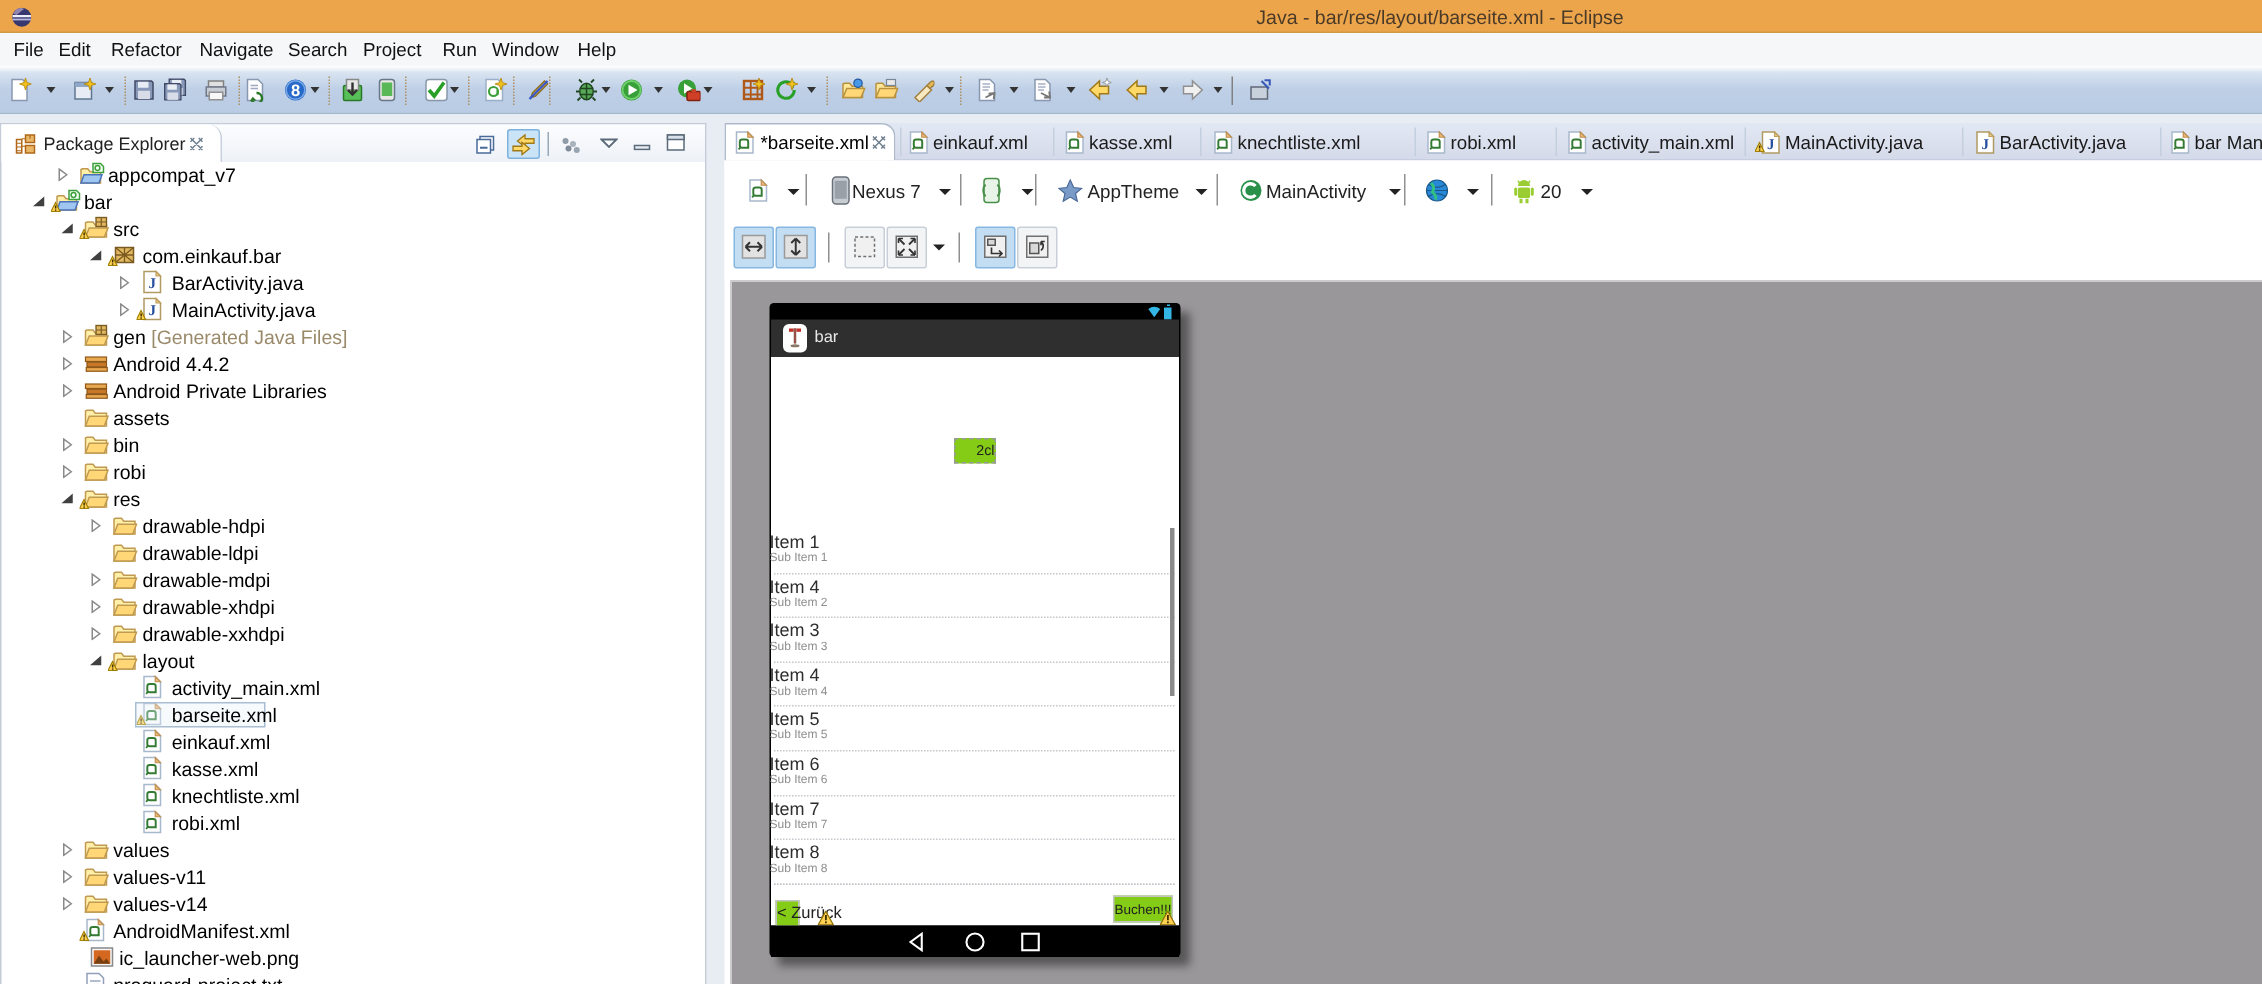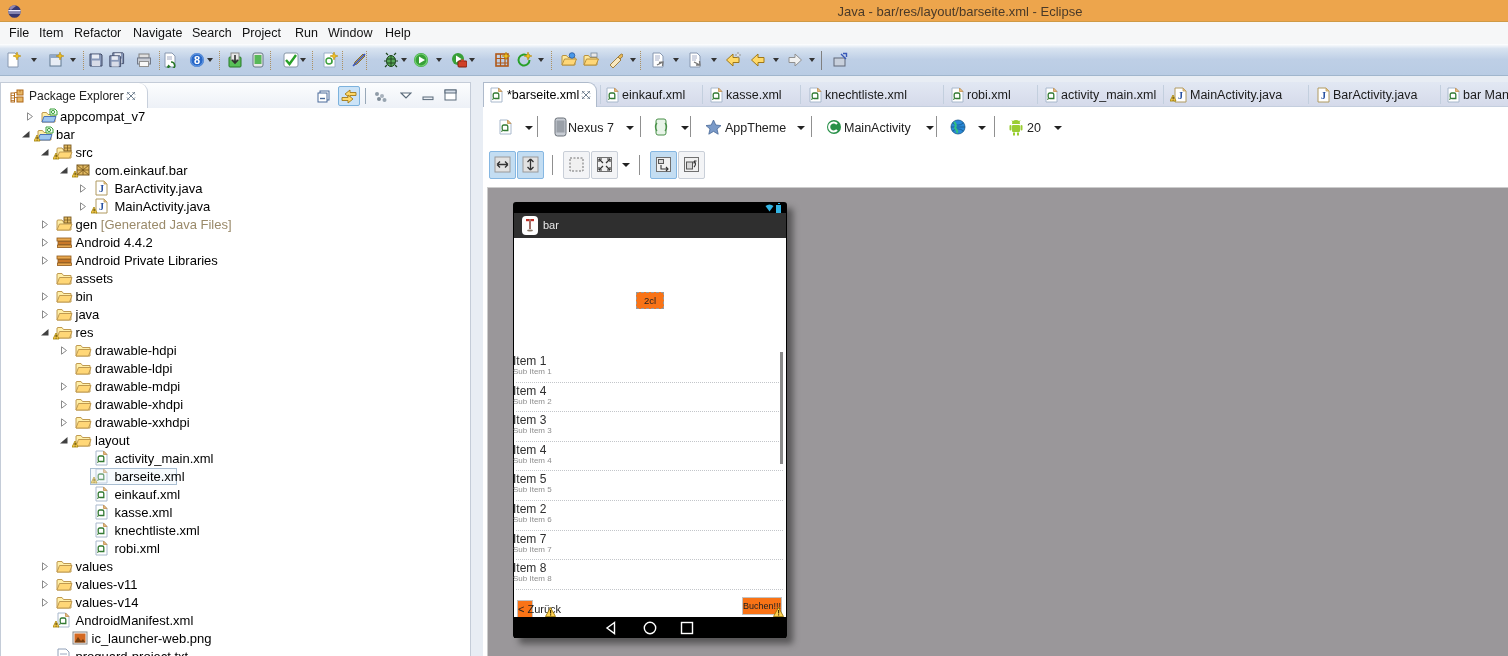--- a/index.html
+++ b/index.html
@@ -27,21 +27,21 @@
 .tbtn.sel{background:#c3ddf2;border-color:#86b7e2}
 .tbsep{position:absolute;top:8px;width:1px;height:20px;background:#8f8f8f}
 #canvas{left:4px;top:105px;width:1021px;height:469px;background:#9a979a;border-top:1px solid #cccccc;border-left:1px solid #cccccc}
 #device{position:absolute;left:25px;top:14px;width:274px;height:436px;background:#000;border-radius:3px;box-shadow:6px 6px 6px rgba(45,45,45,.6)}
 #actionbar{position:absolute;left:1px;top:11px;width:272px;height:25px;background:#2f2f2f}
 #dcontent{position:absolute;left:1px;top:36px;width:272px;height:379px;background:#fff}
 #navbar{position:absolute;left:1px;top:415px;width:272px;height:21px;background:#000}
 .item-t{position:absolute;left:-1px;font-size:12px;color:#2e2e2e}
 .item-s{position:absolute;left:-1px;font-size:8px;color:#8e8e8e}
 .idiv{position:absolute;left:2px;width:267px;border-top:1px dotted #c3c6ca}
-.dbtn{position:absolute;background:#f97316;border:1px solid #c3c3c3;font-size:9.5px;color:#222;text-align:center;line-height:16px}
+.dbtn{position:absolute;background:#84cc16;border:1px solid #c3c3c3;font-size:9.5px;color:#222;text-align:right;line-height:16px}
 </style></head><body>
 <svg width="0" height="0" style="position:absolute">
 <defs>
 <g id="folder">
         <path d="M1 4 L1 14 L15 14 L15 5.5 L7.5 5.5 L6 3.5 L2 3.5 Z" fill="#ffefa8" stroke="#c09a50" stroke-width="1"></path>
         <path d="M1 14 L3.5 7.5 L16 7.5 L13.5 14 Z" fill="#ffd777" stroke="#c09a50" stroke-width="1"></path>
       </g>
 <g id="warnov">
         <path d="M0 8 L3 2 L6 8 Z" fill="#ffd152" stroke="#a08000" stroke-width="0.8"></path>
         <rect x="2.6" y="4" width="1" height="2" fill="#403000"></rect>
@@ -94,21 +94,21 @@
 <svg class="abs" style="left:8px;top:5px" width="13" height="13" viewBox="0 0 13 13">
       <circle cx="6.5" cy="6.5" r="6.3" fill="#383870"></circle>
       <path d="M1 4 A6.3 6.3 0 0 1 6.5 0.2 L8 1 L3 5 Z" fill="#a89ac0" opacity="0.8"></path>
       <rect x="0.4" y="5" width="12.2" height="1.5" fill="#eeeeff"></rect>
       <rect x="0.4" y="7.4" width="12.2" height="1.2" fill="#b8b8dd"></rect>
     </svg>
 <div class="abs" id="titletext">Java - bar/res/layout/barseite.xml - Eclipse</div>
 </div>
 <div class="abs" id="menubar">
 <span style="left:9px">File</span>
-<span style="left:39px">Item</span>
+<span style="left:39px">Edit</span>
 <span style="left:74px">Refactor</span>
 <span style="left:133px">Navigate</span>
 <span style="left:192px">Search</span>
 <span style="left:242px">Project</span>
 <span style="left:295px">Run</span>
 <span style="left:328px">Window</span>
 <span style="left:385px">Help</span>
 </div>
 <div class="abs" id="toolbar">
 <svg class="abs" style="left:5px;top:8px" width="16" height="16" viewBox="0 0 16 16">
@@ -300,21 +300,21 @@
       </svg>
 <svg class="abs" style="left:421px;top:8px" width="13" height="10" viewBox="0 0 13 10">
         <rect x="1" y="6" width="10" height="2.6" fill="#e8ecf2" stroke="#5a6a7a"></rect>
       </svg>
 <svg class="abs" style="left:443px;top:6px" width="13" height="13" viewBox="0 0 13 13">
         <rect x="1" y="1" width="11" height="10" fill="#fff" stroke="#5a6a7a"></rect>
         <rect x="1" y="1" width="11" height="3" fill="#d8e0ea" stroke="#5a6a7a"></rect>
       </svg>
 </div>
 <div class="abs" style="left:0;top:25px;width:469px;height:548px;overflow:hidden">
-<div class="trow" style="left:4px;top:-1.0px;width:553px">
+<div class="trow" style="left:16px;top:-1.0px;width:553px">
         <svg class="abs" style="left:21px;top:5px" width="8" height="9" viewBox="0 0 8 9">
           <path d="M1.5 0.8 L6.5 4.5 L1.5 8.2 Z" fill="#fff" stroke="#8a8a8a" stroke-width="1"></path>
         </svg>
         <svg class="abs" style="left:36px;top:1px" width="17" height="16" viewBox="0 0 17 16">
           <use href="#project"></use>
         </svg>
         <span class="abs" style="left:55.0px;top:2px">appcompat_v7</span>
       </div>
 <div class="trow" style="left:0;top:17.0px;width:469px">
         <svg class="abs" style="left:20px;top:5px" width="10" height="9" viewBox="0 0 10 9">
@@ -415,21 +415,21 @@
         </svg>
         <span class="abs" style="left:74.5px;top:2px">bin</span>
       </div>
 <div class="trow" style="left:0;top:197.0px;width:469px">
         <svg class="abs" style="left:40px;top:5px" width="8" height="9" viewBox="0 0 8 9">
           <path d="M1.5 0.8 L6.5 4.5 L1.5 8.2 Z" fill="#fff" stroke="#8a8a8a" stroke-width="1"></path>
         </svg>
         <svg class="abs" style="left:55px;top:1px" width="17" height="16" viewBox="0 0 17 16">
           <use href="#folder"></use>
         </svg>
-        <span class="abs" style="left:74.5px;top:2px">java</span>
+        <span class="abs" style="left:74.5px;top:2px">robi</span>
       </div>
 <div class="trow" style="left:0;top:215.0px;width:469px">
         <svg class="abs" style="left:39px;top:5px" width="10" height="9" viewBox="0 0 10 9">
           <path d="M8.5 1 L8.5 7.5 L1 7.5 Z" fill="#404040"></path>
         </svg>
         <svg class="abs" style="left:55px;top:1px" width="17" height="16" viewBox="0 0 17 16">
           <use href="#folder"></use>
         </svg>
         <svg class="abs" style="left:52px;top:8px" width="7" height="9" viewBox="0 0 7 9">
           <use href="#warnov"></use>
@@ -559,21 +559,21 @@
       </div>
 <div class="trow" style="left:0;top:503.0px;width:469px">
         <svg class="abs" style="left:55px;top:1px" width="17" height="16" viewBox="0 0 17 16">
           <use href="#xmlfile"></use>
         </svg>
         <svg class="abs" style="left:52px;top:8px" width="7" height="9" viewBox="0 0 7 9">
           <use href="#warnov"></use>
         </svg>
         <span class="abs" style="left:74.5px;top:2px">AndroidManifest.xml</span>
       </div>
-<div class="trow" style="left:16px;top:521.0px;width:553px">
+<div class="trow" style="left:4px;top:521.0px;width:553px">
         <svg class="abs" style="left:55px;top:1px" width="17" height="16" viewBox="0 0 17 16">
           <use href="#imgfile"></use>
         </svg>
         <span class="abs" style="left:74.5px;top:2px">ic_launcher-web.png</span>
       </div>
 <div class="trow" style="left:0;top:539.0px;width:469px">
         <svg class="abs" style="left:55px;top:1px" width="17" height="16" viewBox="0 0 17 16">
           <use href="#txtfile"></use>
         </svg>
         <span class="abs" style="left:74.5px;top:2px">proguard-project.txt</span>
@@ -750,21 +750,21 @@
 <div class="idiv" style="top:173.1px"></div>
 <div class="item-t" style="top:175.2px">Item 3</div>
 <div class="item-s" style="top:188.2px">Sub Item 3</div>
 <div class="idiv" style="top:202.7px"></div>
 <div class="item-t" style="top:204.8px">Item 4</div>
 <div class="item-s" style="top:217.8px">Sub Item 4</div>
 <div class="idiv" style="top:232.3px"></div>
 <div class="item-t" style="top:234.4px">Item 5</div>
 <div class="item-s" style="top:247.4px">Sub Item 5</div>
 <div class="idiv" style="top:261.9px"></div>
-<div class="item-t" style="top:264.0px">Item 2</div>
+<div class="item-t" style="top:264.0px">Item 6</div>
 <div class="item-s" style="top:277.0px">Sub Item 6</div>
 <div class="idiv" style="top:291.5px"></div>
 <div class="item-t" style="top:293.6px">Item 7</div>
 <div class="item-s" style="top:306.6px">Sub Item 7</div>
 <div class="idiv" style="top:321.1px"></div>
 <div class="item-t" style="top:323.2px">Item 8</div>
 <div class="item-s" style="top:336.2px">Sub Item 8</div>
 <div class="idiv" style="top:350.7px"></div>
 <div class="idiv" style="top:351px"></div>
 <div class="abs" style="left:266px;top:114px;width:3px;height:112px;background:#8a8a8a"></div>

